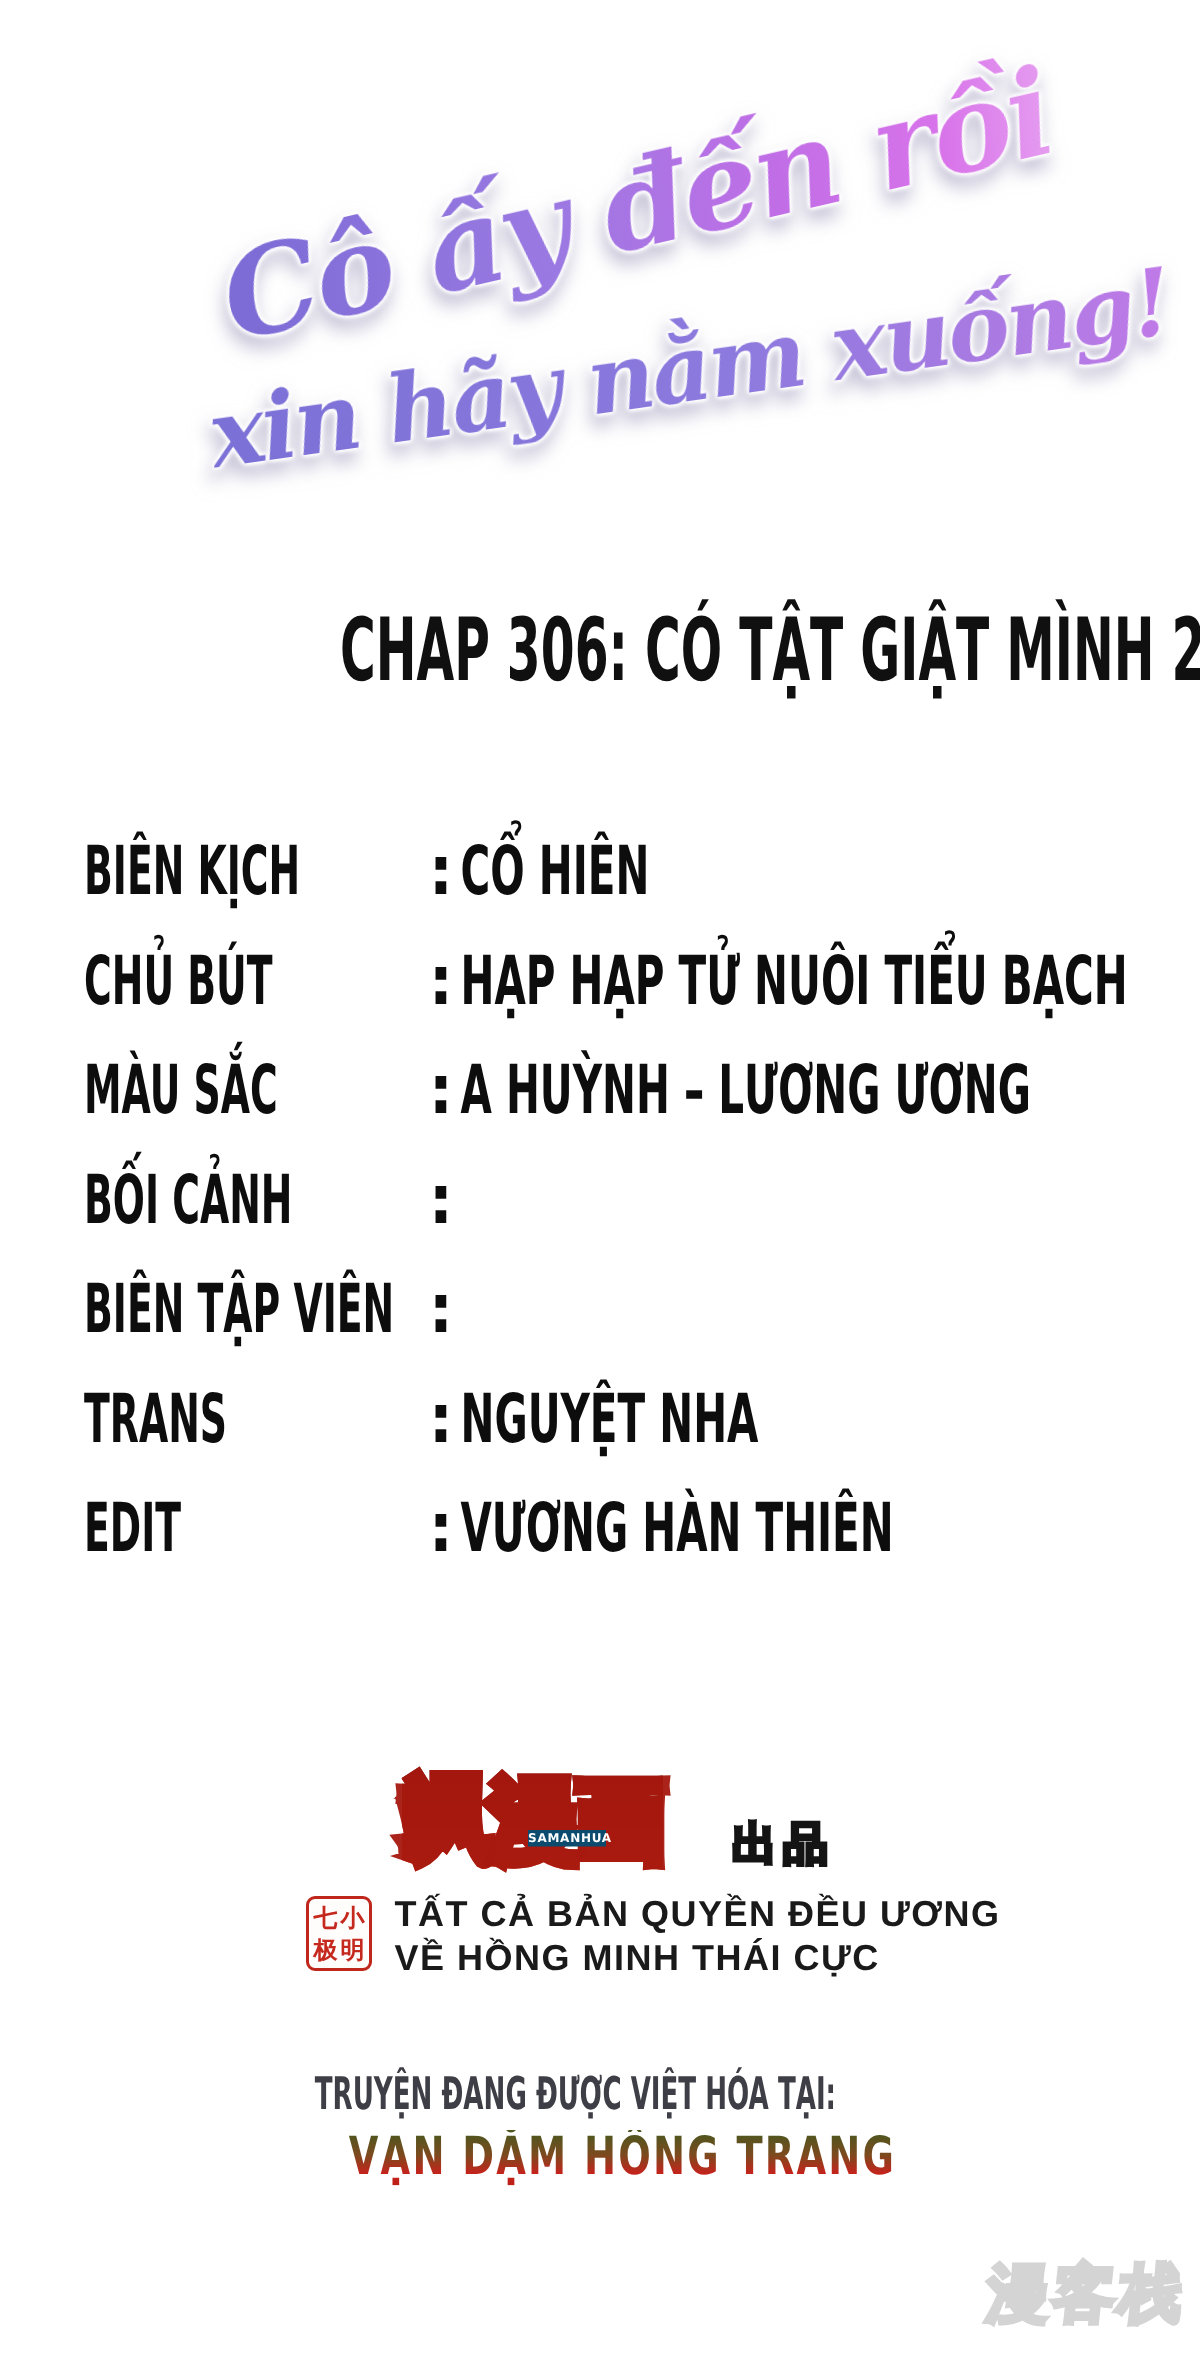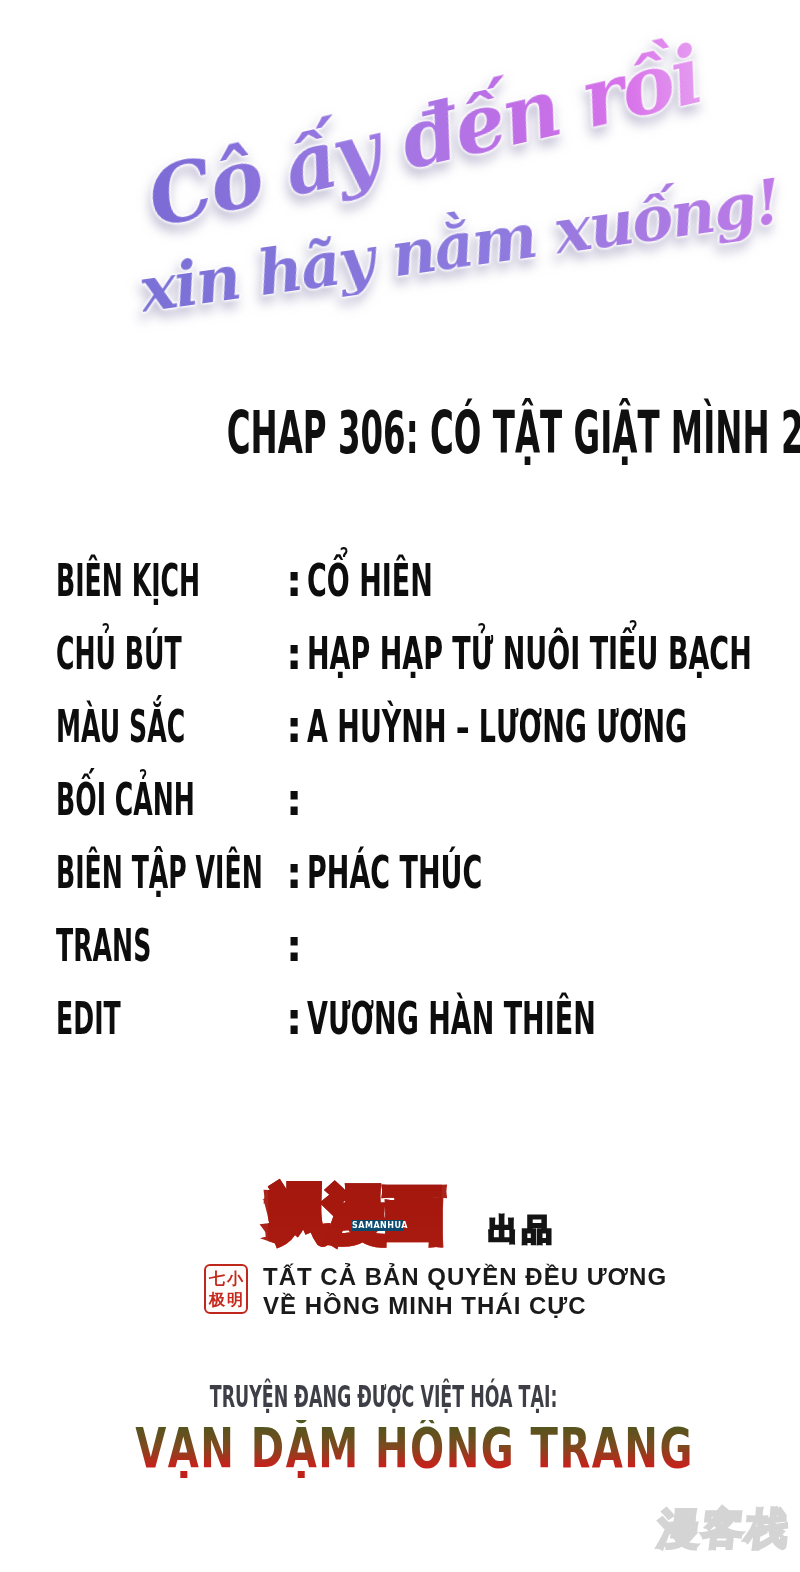--- a/index.html
+++ b/index.html
@@ -79,21 +79,21 @@
   }
 
   
   .loc-intro{
     position:absolute;left:0;right:32px;top:1382px;text-align:center;
     font-size:30px;font-weight:bold;color:#3e3e46;line-height:1;
   }
   .loc-intro .cz-c{display:inline-block;transform:scaleX(0.58);transform-origin:50% 50%;white-space:nowrap;}
   .loc-site{
     position:absolute;left:30px;right:0;top:1420px;text-align:center;
-    font-size:55px;font-weight:bold;line-height:1.05;letter-spacing:2px;
+    font-size:35px;font-weight:bold;line-height:1.05;letter-spacing:2px;
   }
   .loc-site .cz-c{
     display:inline-block;transform:scaleX(0.73);transform-origin:50% 50%;white-space:nowrap;
     color:transparent;background-image:linear-gradient(180deg,#50561f 8%,#7c4a1e 45%,#c4231c 78%,#bd2018 100%);
     -webkit-background-clip:text;background-clip:text;
   }
 
   
   .watermark{
     position:absolute;left:658px;top:1504px;
@@ -132,25 +132,25 @@
       <span class="ccolon"><span class="cz">:</span></span>
       <span class="cvalue"><span class="cz">A HUỲNH – LƯƠNG ƯƠNG</span></span>
     </div>
     <div class="crow">
       <span class="clabel"><span class="cz">BỐI CẢNH</span></span>
       <span class="ccolon"><span class="cz">:</span></span>
     </div>
     <div class="crow">
       <span class="clabel"><span class="cz">BIÊN TẬP VIÊN</span></span>
       <span class="ccolon"><span class="cz">:</span></span>
-      <span class="cvalue"><span class="cz">PHÁC THÚC</span></span>
     </div>
     <div class="crow">
       <span class="clabel"><span class="cz">TRANS</span></span>
       <span class="ccolon"><span class="cz">:</span></span>
+      <span class="cvalue"><span class="cz">NGUYỆT NHA</span></span>
     </div>
     <div class="crow">
       <span class="clabel"><span class="cz">EDIT</span></span>
       <span class="ccolon"><span class="cz">:</span></span>
       <span class="cvalue"><span class="cz">VƯƠNG HÀN THIÊN</span></span>
     </div>
   </section>
 
   <section>
     <span class="logo-cjk">飒漫画</span>

